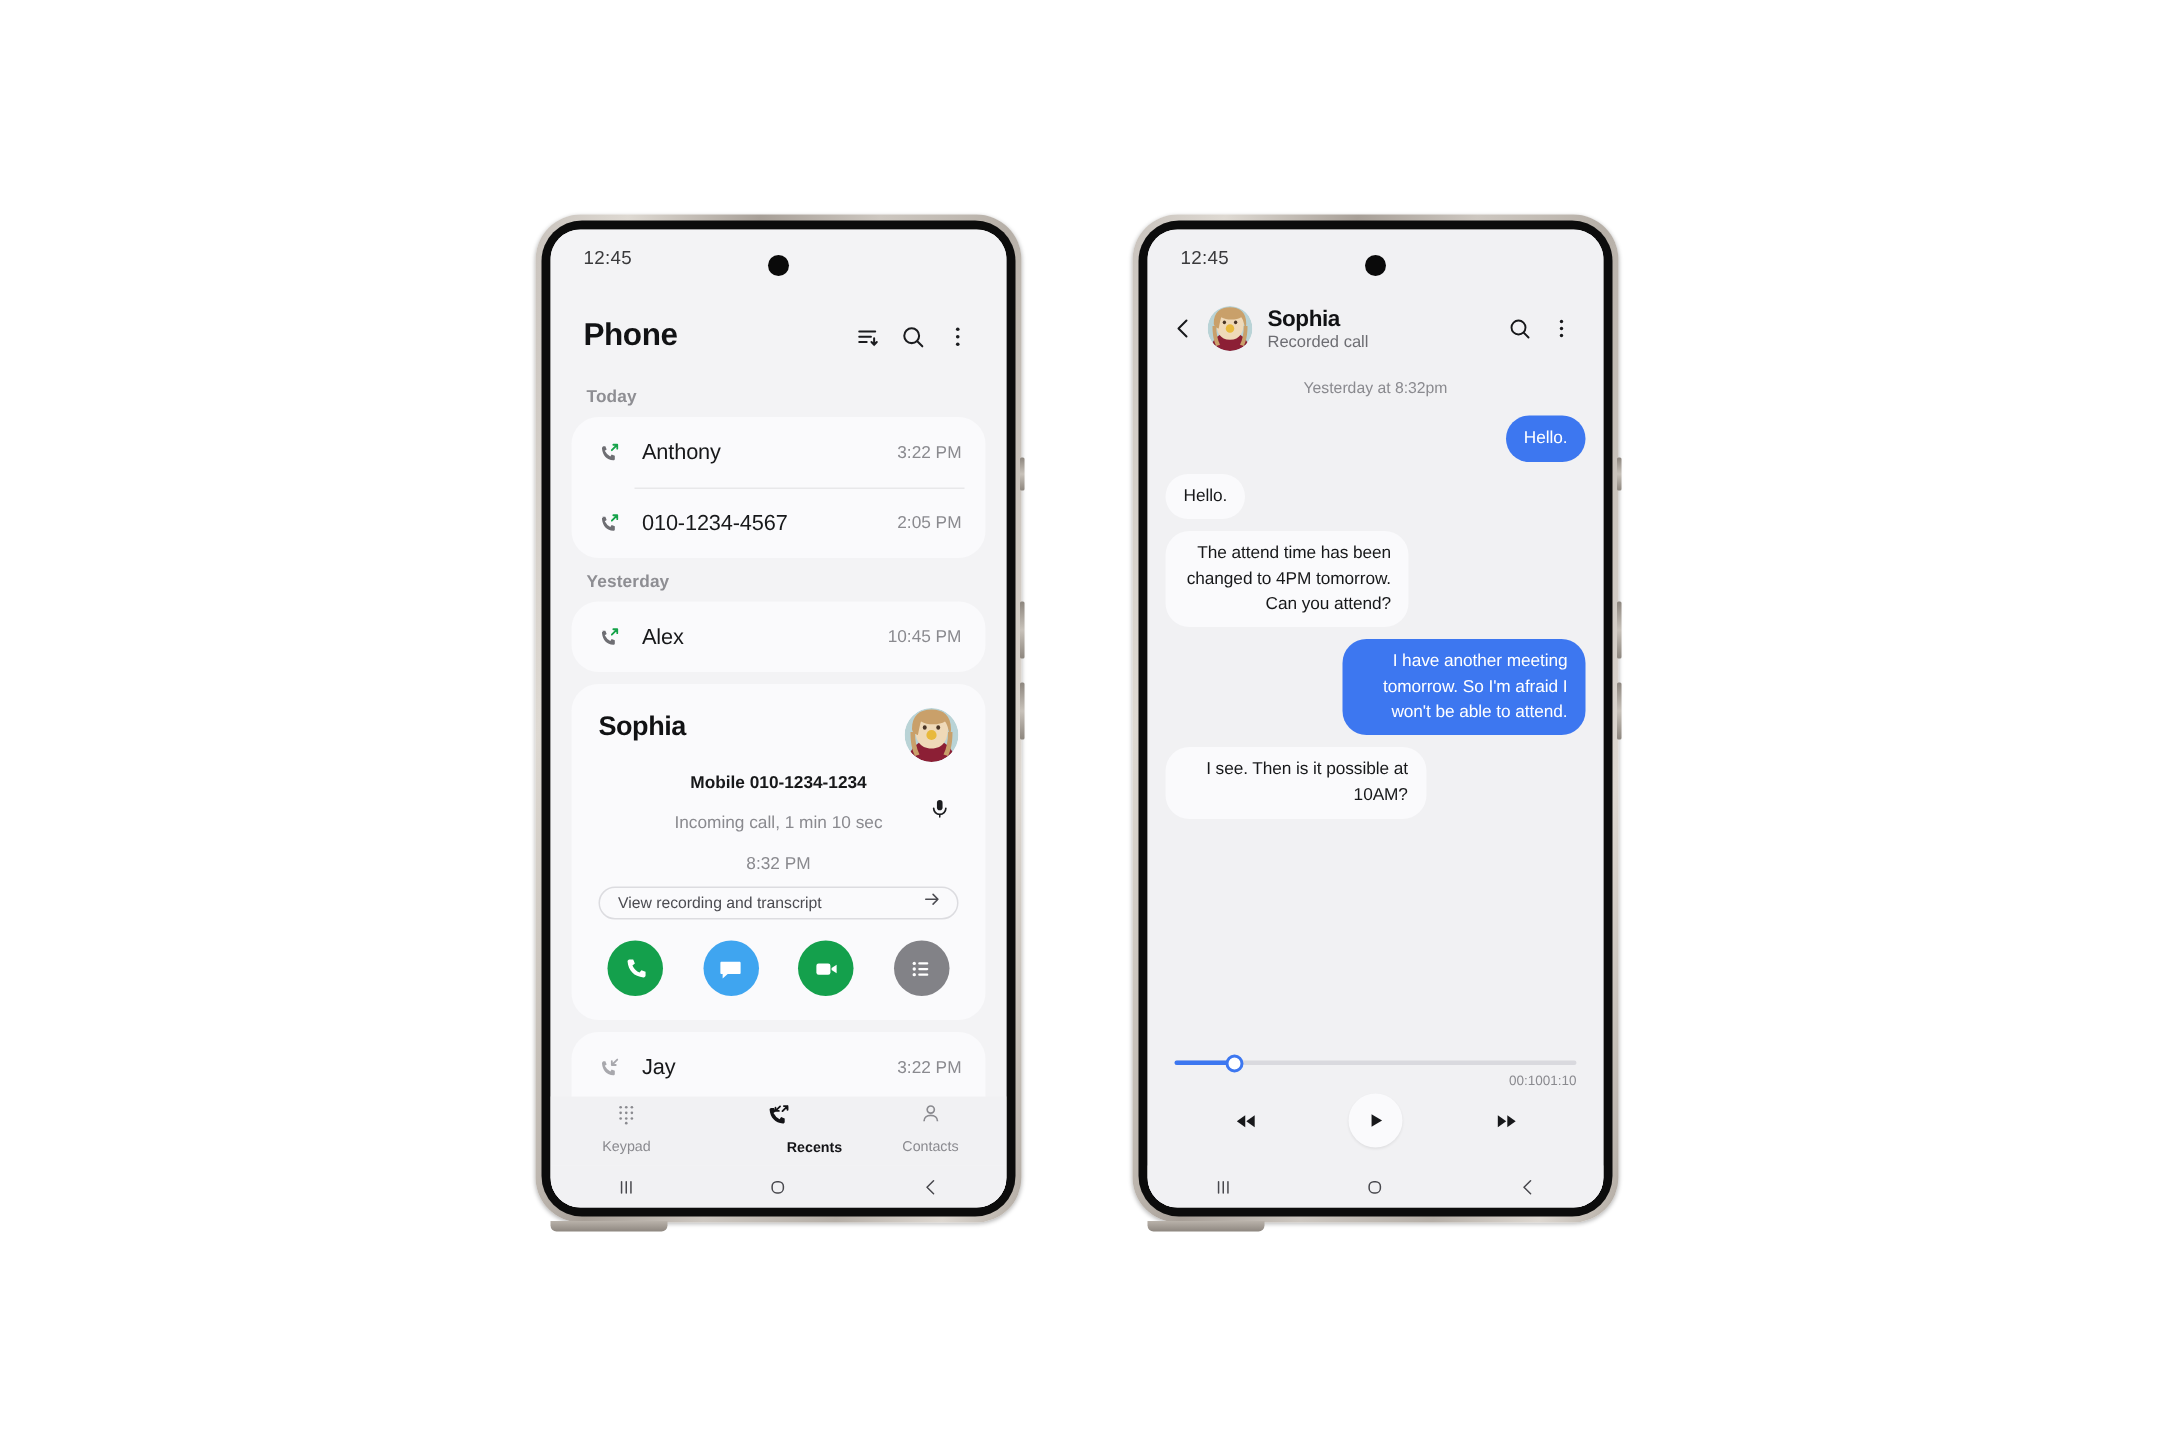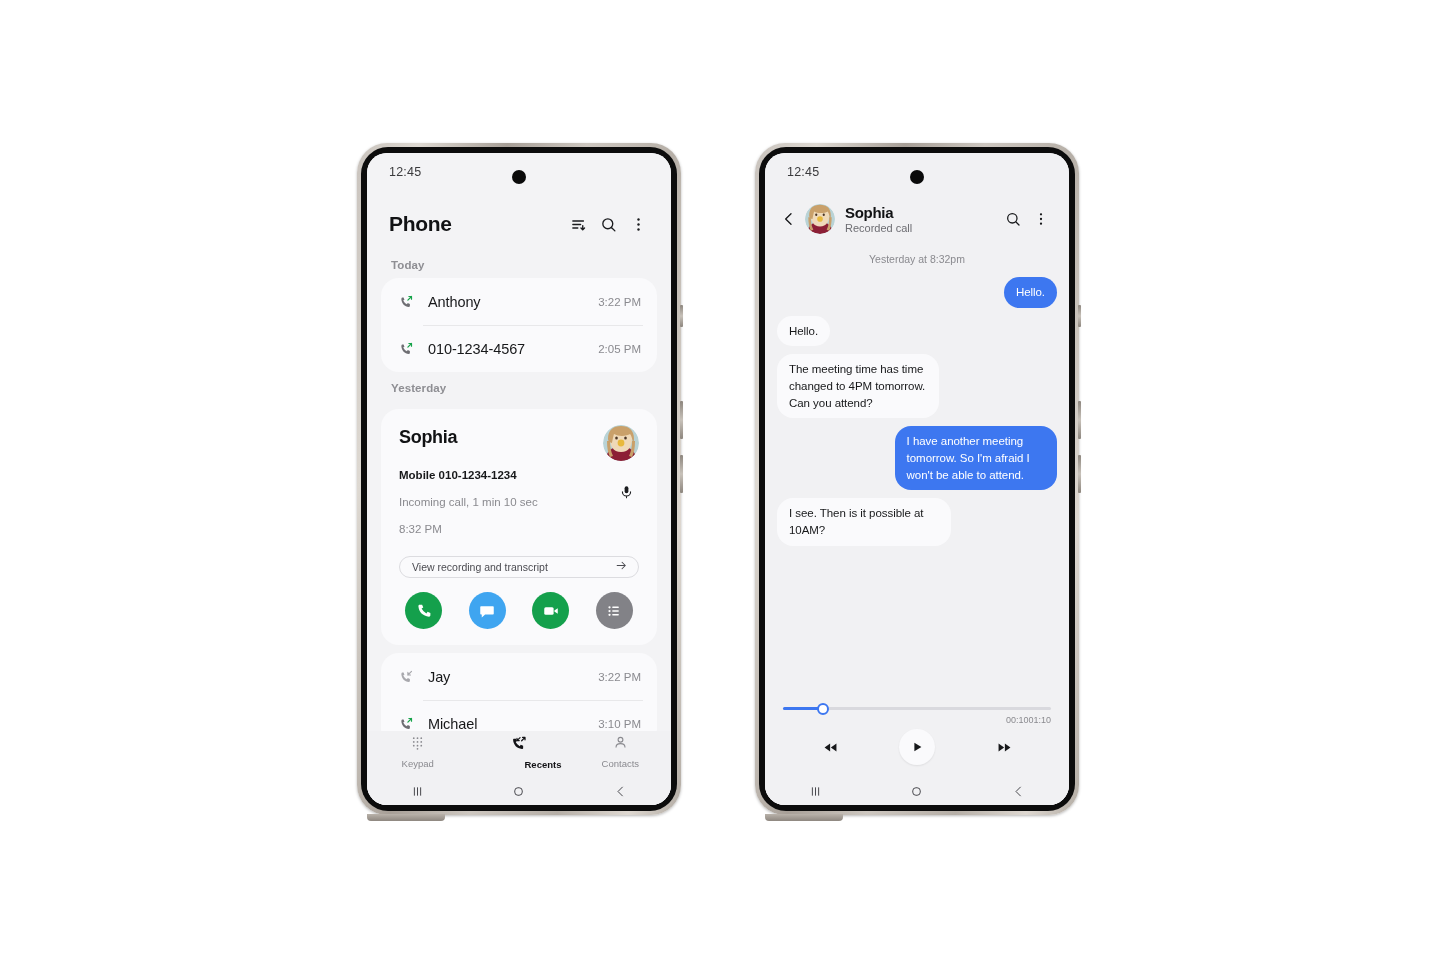--- a/index.html
+++ b/index.html
@@ -64,27 +64,27 @@
   .call-row + .call-row::before { content:""; position:absolute; left:42px; right:14px; top:0; height:1px; background:#e8e8ea; }
   .call-row .ci { width:22px; display:flex; align-items:center; }
   .call-row .nm { flex:1; font-size:14.5px; color:#17181a; padding-left:7px; letter-spacing:-.1px;}
   .call-row .tm { font-size:11.5px; color:#8a8a8f; }
 
   
   .detail-card { background:#fafafc; border-radius:18px; margin: 8px 14px 0; padding: 16px 18px 14px; }
   .detail-top { display:flex; align-items:flex-start; }
   .detail-name { font-size:18px; font-weight:bold; color:#111214; letter-spacing:-.3px; flex:1; padding-top:2px;}
   .avatar { width:36px; height:36px; border-radius:50%; overflow:hidden; flex:none; }
-  .detail-meta { position:relative; margin-top:8px; }
+  .detail-meta { position:relative; margin-top:8px;text-align:center; }
   .detail-meta .mobile { font-size:11.5px; font-weight:bold; color:#17181a; }
   .detail-meta .line { font-size:11.5px; color:#8a8a8f; margin-top:15px; }
   .mic-btn { position:absolute; right:2px; top:12px; width:22px; height:22px; display:flex; align-items:center; justify-content:center; cursor:pointer;}
 
   .pill {
-    margin-top:21px; height:22px; border:1px solid #dcdce0; border-radius:12px;
+    margin-top:9px; height:22px; border:1px solid #dcdce0; border-radius:12px;
     display:flex; align-items:center; padding: 0 10px 0 12px; background:#fafafc; cursor:pointer;
   }
   .pill .txt { flex:1; font-size:10.5px; color:#4b4b51; }
 
   .actions { display:flex; justify-content:space-between; padding: 14px 6px 2px; }
   .act { width:37px; height:37px; border-radius:50%; display:flex; align-items:center; justify-content:center; cursor:pointer;}
 
   
   .tabbar { position:absolute; left:0; right:0; bottom:28px; height:46px; background:#f1f1f3;
             display:flex; align-items:flex-start; padding-top:4px; z-index:10;}
@@ -101,21 +101,21 @@
   .chat-head { position:absolute; top:44px; left:0; right:0; height:44px; display:flex; align-items:center; padding:0 14px 0 12px;}
   .chat-head .back { width:24px; height:30px; display:flex; align-items:center; justify-content:center; cursor:pointer;}
   .chat-head .av { width:30px; height:30px; border-radius:50%; overflow:hidden; margin-left:4px; flex:none;}
   .chat-head .who { margin-left:10px; flex:1; }
   .chat-head .who .n { font-size:15px; font-weight:bold; color:#111214; letter-spacing:-.3px; line-height:1.15;}
   .chat-head .who .s { font-size:11px; color:#6d6d72; margin-top:1px; }
   .chat-head .icn { width:28px; height:30px; display:flex; align-items:center; justify-content:center; cursor:pointer;}
 
   .chat-area { position:absolute; top:92px; left:0; right:0; bottom:110px; padding: 0 12px; overflow:hidden;}
   .daystamp { text-align:center; font-size:10.5px; color:#8a8a8f; padding: 8px 0 12px; }
-  .msg { display:flex; margin-bottom:8px; }
+  .msg { display:flex; margin-bottom:8px;text-align:right; }
   .msg.out { justify-content:flex-end; }
   .bub { max-width:66%; border-radius:16px; padding: 7px 12px; font-size:11.5px; line-height:1.45; letter-spacing:-.05px;}
   .bub.in  { background:#fafafc; color:#17181a; }
   .bub.out { background:#3d77f0; color:#fff; }
 
   .player { position:absolute; left:0; right:0; bottom:28px; height:82px; }
   .track { position:absolute; left:18px; right:18px; top:12px; height:3px; border-radius:2px; background:#d9d9de; cursor:pointer;}
   .track .fill { position:absolute; left:0; top:0; height:3px; border-radius:2px; background:#3d77f0; }
   .track .knob { position:absolute; top:-4.5px; width:12px; height:12px; border-radius:50%; background:#fff; border:2.2px solid #3d77f0; transform:translateX(-50%); cursor:grab;}
   .times { position:absolute; left:18px; right:18px; top:20px; display:flex; justify-content:flex-end; font-size:9px; color:#8a8a8f;}
@@ -187,20 +187,32 @@
                   <path d="M4.5 4.2h3.3l1.4 3.4-2 1.4a12.5 12.5 0 0 0 5.9 5.9l1.4-2 3.4 1.4v3.3c0 .9-.8 1.6-1.7 1.5C9.4 18.6 4.9 14 4.2 6.4c-.1-.9.6-1.7 1.5-1.7z" transform="translate(-0.5,1.5)" fill="#6e6e73"></path>
                   <path d="M14.2 9.8 20 4m0 0h-4.2M20 4v4.2" stroke="#16a34a" stroke-width="1.9" stroke-linecap="round" stroke-linejoin="round"></path>
                 </svg>
               </div>
               <div class="nm">010-1234-4567</div>
               <div class="tm">2:05 PM</div>
             </div>
           </div>
 
           <div class="sec-label">Yesterday</div>
+          <div class="card">
+            <div class="call-row">
+              <div class="ci">
+                <svg width="15" height="15" viewBox="0 0 24 24" fill="none">
+                  <path d="M4.5 4.2h3.3l1.4 3.4-2 1.4a12.5 12.5 0 0 0 5.9 5.9l1.4-2 3.4 1.4v3.3c0 .9-.8 1.6-1.7 1.5C9.4 18.6 4.9 14 4.2 6.4c-.1-.9.6-1.7 1.5-1.7z" transform="translate(-0.5,1.5)" fill="#6e6e73"></path>
+                  <path d="M14.2 9.8 20 4m0 0h-4.2M20 4v4.2" stroke="#16a34a" stroke-width="1.9" stroke-linecap="round" stroke-linejoin="round"></path>
+                </svg>
+              </div>
+              <div class="nm">Alex</div>
+              <div class="tm">10:45 PM</div>
+            </div>
+          </div>
 
           <div class="detail-card">
             <div class="detail-top">
               <div class="detail-name">Sophia</div>
               <div class="avatar">
                 <svg width="36" height="36" viewBox="0 0 36 36">
                   <defs>
                       <clipPath id="cl1">
                         <circle cx="18" cy="18" r="18"></circle>
                       </clipPath>
@@ -416,21 +428,21 @@
         <div class="chat-area">
           <div class="daystamp">Yesterday at 8:32pm</div>
 
           <div class="msg out">
             <div class="bub out">Hello.</div>
           </div>
           <div class="msg in">
             <div class="bub in">Hello.</div>
           </div>
           <div class="msg in">
-            <div class="bub in" style="max-width:58%">The meeting time has time changed to 4PM tomorrow. Can you attend?</div>
+            <div class="bub in" style="max-width:58%">The attend time has been changed to 4PM tomorrow. Can you attend?</div>
           </div>
           <div class="msg out">
             <div class="bub out" style="max-width:58%">I have another meeting tomorrow. So I'm afraid I won't be able to attend.</div>
           </div>
           <div class="msg in">
             <div class="bub in" style="max-width:62%">I see. Then is it possible at 10AM?</div>
           </div>
         </div>
 
         <div class="player">

